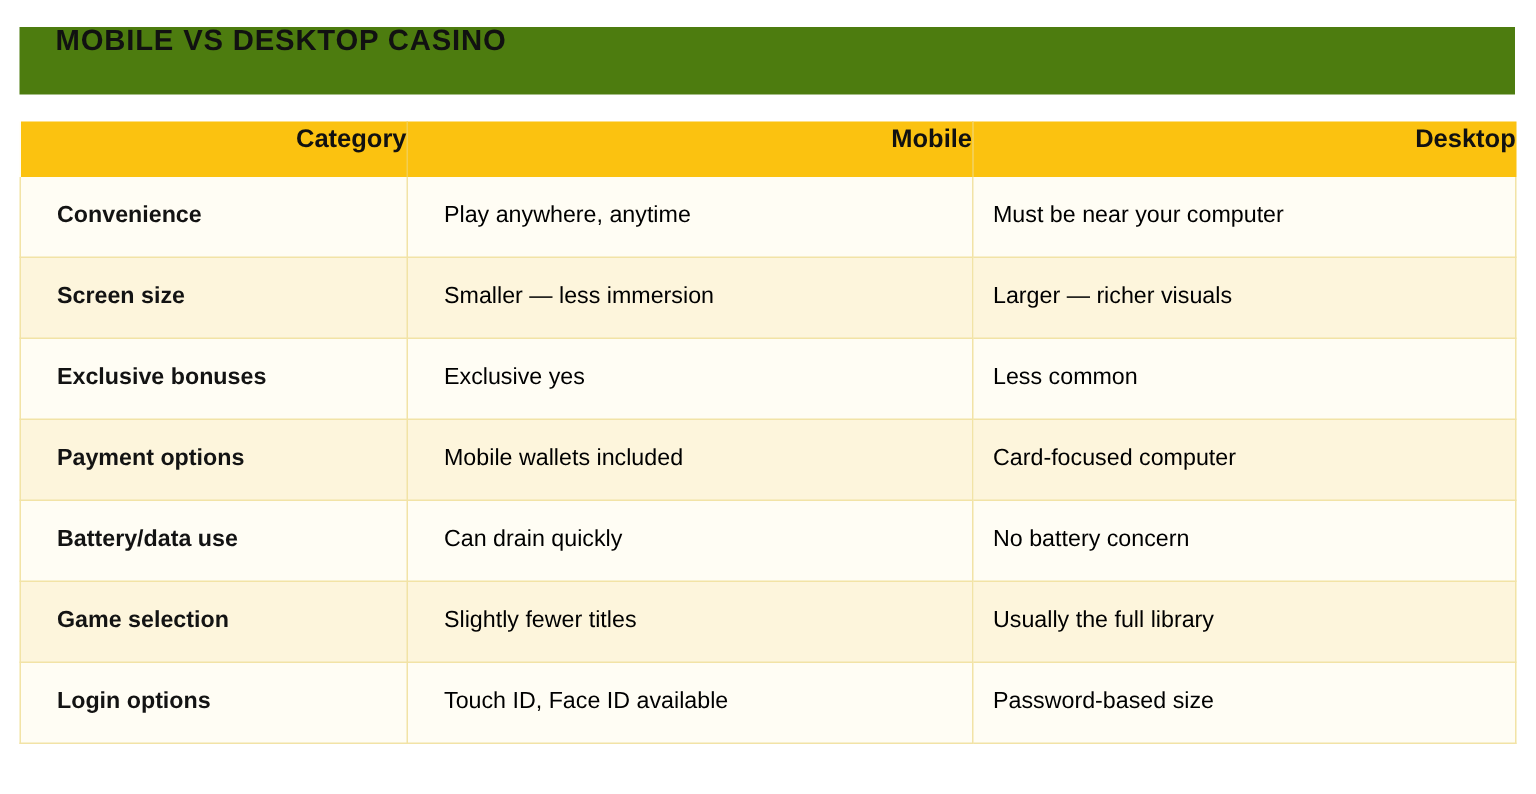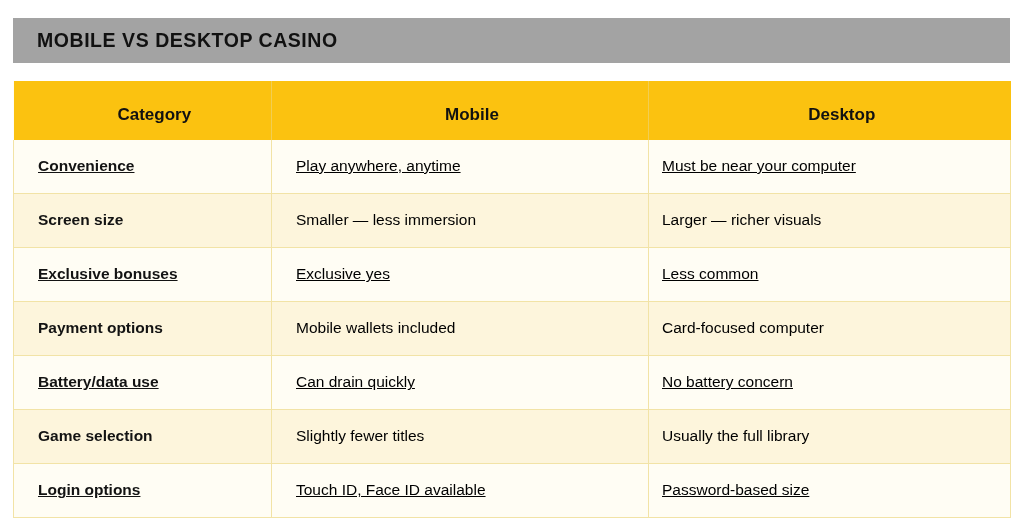--- a/index.html
+++ b/index.html
@@ -23,23 +23,22 @@
     box-sizing: border-box;
   }
 
   
   .title-bar {
     position: absolute;
     left: 13px;
     top: 18px;
     width: 997px;
     height: 45px;
-    background: #a3a3a3;
+    background: #4d7c0f;
     display: flex;
-    align-items: center;
     box-sizing: border-box;
     padding-left: 24px;
   }
   .title-text {
     font-size: 19.5px;
     font-weight: bold;
     color: #111111;
     letter-spacing: 0.55px;
     text-transform: uppercase;
     line-height: 1;
@@ -58,22 +57,22 @@
 
   .comparison-table col.c-category { width: 258px; }
   .comparison-table col.c-mobile   { width: 377px; }
   .comparison-table col.c-desktop  { width: 362px; }
 
   .comparison-table thead th {
     background: #fbc210;
     color: #111111;
     font-size: 17px;
     font-weight: bold;
-    text-align: center;
-    padding: 24px 0 15px 24px;
+    text-align: right;
+    padding: 2px 0 15px 24px;
     height: 25px;
     border-right: 1px solid #f2ce52;
     box-sizing: border-box;
     line-height: 1.15;
   }
   .comparison-table thead th:last-child {
     border-right: none;
   }
 
   .comparison-table tbody td {
@@ -89,21 +88,21 @@
     overflow: hidden;
     text-overflow: ellipsis;
   }
 
   .comparison-table tbody td.cell-category {
     font-weight: bold;
     color: #131313;
     font-size: 15.5px;
   }
 
-  .comparison-table tbody tr.row-odd  td { background: #fffdf4; text-decoration: underline; }
+  .comparison-table tbody tr.row-odd  td { background: #fffdf4; }
   .comparison-table tbody tr.row-even td { background: #fdf5dc; }
 
   .comparison-table tbody tr:first-child td { border-top: none; }
   .comparison-table tbody td:first-child { border-left: 1px solid #f2e3a6; }
   .comparison-table tbody td:last-child  { border-right: 1px solid #f2e3a6; padding-left: 13px; }
 </style>
 </head>
 <body>
 
 <div class="page">

